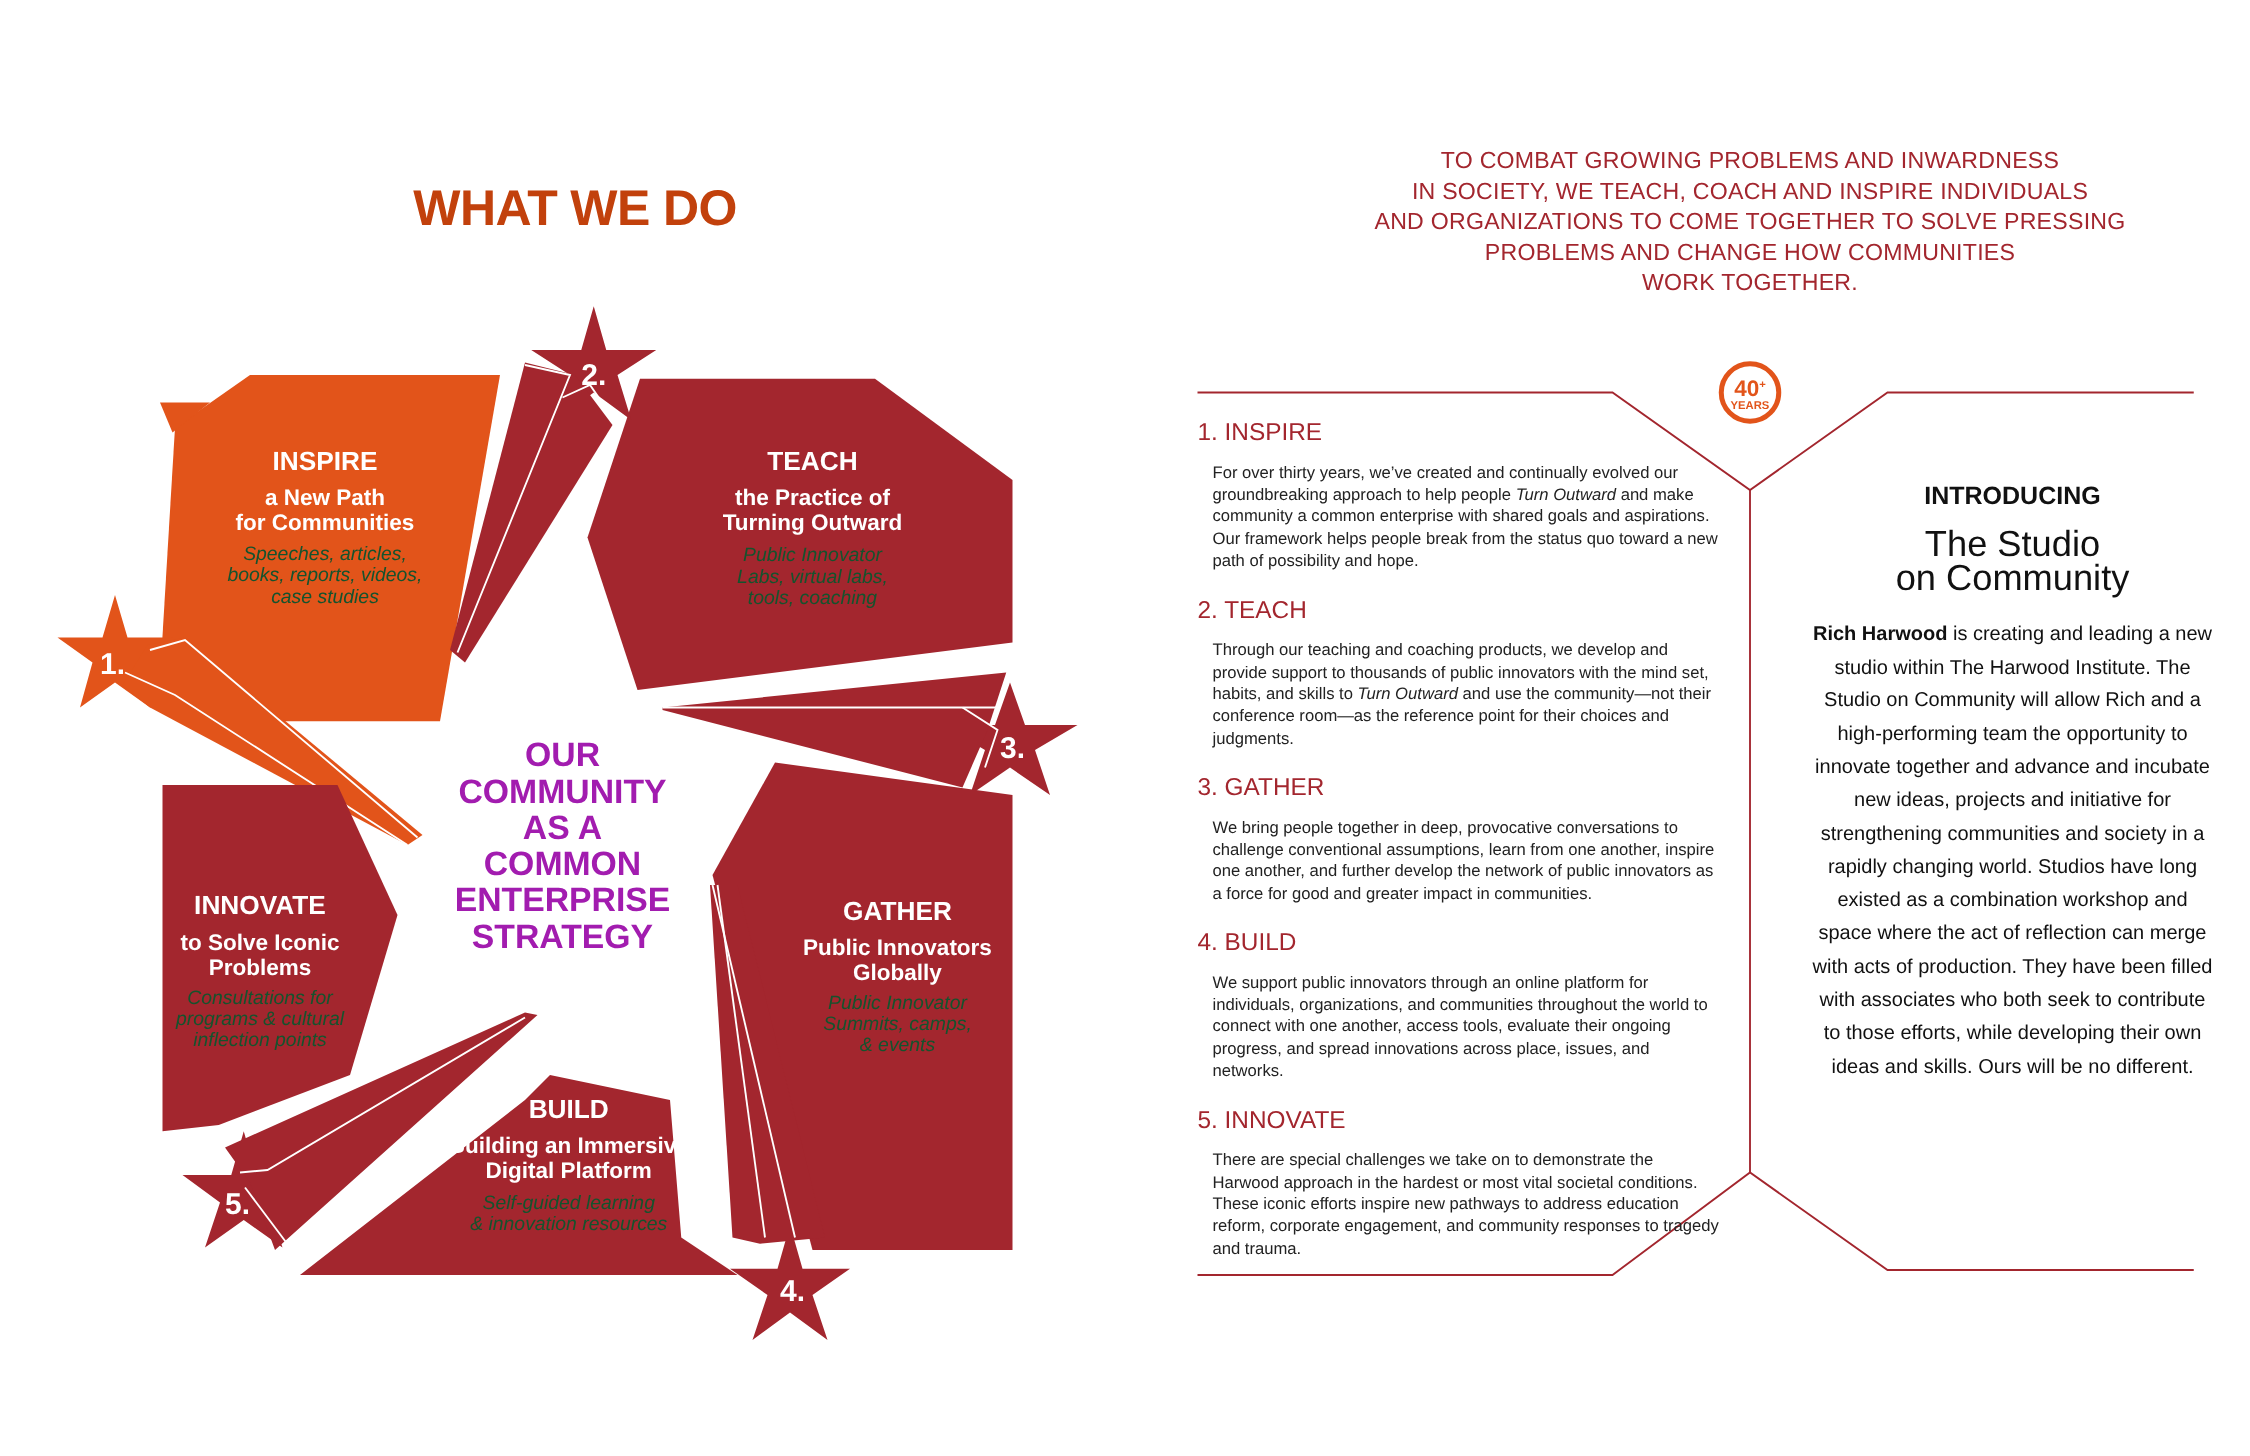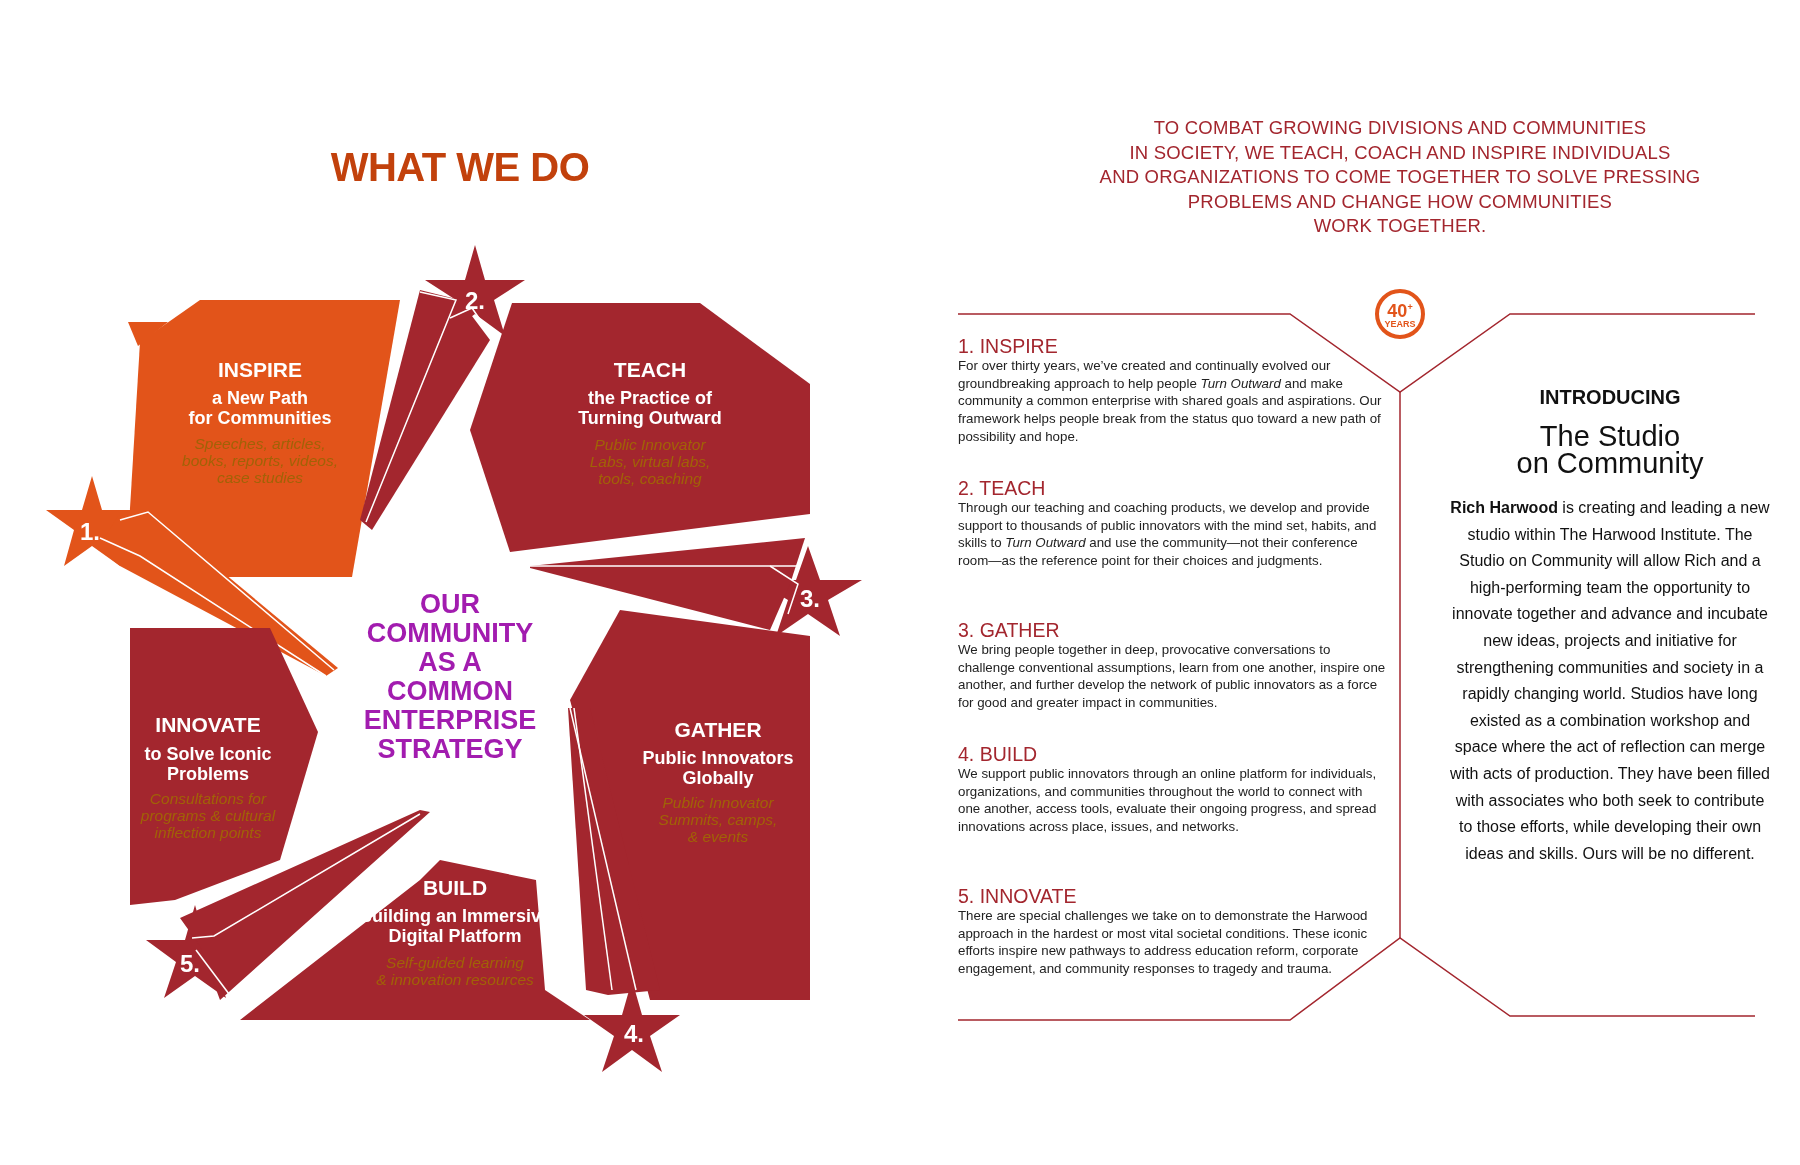--- a/index.html
+++ b/index.html
@@ -3,27 +3,27 @@
 <meta charset="utf-8">
 <style>
   html,body{margin:0;padding:0;background:#ffffff;}
   body{width:1800px;height:1165px;position:relative;overflow:hidden;font-family:"Liberation Sans",sans-serif;}
   .abs{position:absolute;}
   #page-title{left:280px;top:145px;width:360px;text-align:center;color:#c2410c;font-size:40px;font-weight:bold;letter-spacing:-0.5px;}
   #mission{left:1050px;top:116px;width:700px;text-align:center;color:#a3262e;font-size:18.5px;line-height:24.5px;letter-spacing:0.2px;}
   svg#diagram{position:absolute;left:0;top:230px;}
   .seg-title{position:absolute;color:#fff;text-align:center;font-weight:bold;font-size:21px;}
   .seg-sub{position:absolute;color:#fff;text-align:center;font-weight:bold;font-size:18px;line-height:20px;}
-  .seg-desc{position:absolute;color:#a16207;text-align:center;font-style:italic;font-size:15.5px;line-height:17px;}
+  .seg-desc{position:absolute;color:#14532d;text-align:center;font-style:italic;font-size:15.5px;line-height:17px;}
   .num{position:absolute;color:#fff;font-weight:bold;font-size:24px;}
   #center-text{left:330px;top:590px;width:240px;text-align:center;color:#a21caf;font-weight:bold;font-size:27px;line-height:29px;}
   svg#frame{position:absolute;left:0;top:0;pointer-events:none;}
   .sec{position:absolute;left:958px;width:430px;}
   .sec h3{margin:0;color:#a3262e;font-size:19.5px;font-weight:normal;line-height:22px;}
-  .sec p{margin:0;color:#222;font-size:13.3px;line-height:17.7px;}
+  .sec p{margin:12px;color:#222;font-size:13.3px;line-height:17.7px;}
   .sec p i{font-style:italic;}
   #badge{left:1375px;top:289px;width:50px;height:50px;border:4px solid #e2541a;border-radius:50%;color:#e2541a;text-align:center;box-sizing:border-box;}
   #badge .big{font-size:18px;font-weight:bold;line-height:18px;margin-top:5px;display:block;}
   #badge .small{font-size:9px;font-weight:bold;line-height:9px;display:block;}
   #intro{left:1450px;top:386px;width:320px;color:#111;text-align:center;}
   #intro .kicker{font-size:20px;font-weight:bold;margin:0;}
   #intro .title{font-size:29px;line-height:27px;margin:14px 0 18px 0;font-weight:normal;}
   #intro .body{font-size:16px;line-height:26.6px;margin:0;}
 </style>
 </head>
@@ -133,21 +133,21 @@
 <div id="center-text" class="abs">
   <div>OUR</div>
   <div>COMMUNITY</div>
   <div>AS A</div>
   <div>COMMON</div>
   <div>ENTERPRISE</div>
   <div>STRATEGY</div>
 </div>
 
 <div id="mission" class="abs">
-  <div>TO COMBAT GROWING DIVISIONS AND COMMUNITIES</div>
+  <div>TO COMBAT GROWING PROBLEMS AND INWARDNESS</div>
   <div>IN SOCIETY, WE TEACH, COACH AND INSPIRE INDIVIDUALS</div>
   <div>AND ORGANIZATIONS TO COME TOGETHER TO SOLVE PRESSING</div>
   <div>PROBLEMS AND CHANGE HOW COMMUNITIES</div>
   <div>WORK TOGETHER.</div>
 </div>
 
 <svg id="frame" width="1800" height="1165">
   <polyline points="958,314 1290,314 1400,392 1510,314 1755,314" fill="none" stroke="#a3262e" stroke-width="1.5"></polyline>
   <line x1="1400" y1="392" x2="1400" y2="938" stroke="#a3262e" stroke-width="1.5"></line>
   <polyline points="958,1020 1290,1020 1400,938 1510,1016 1755,1016" fill="none" stroke="#a3262e" stroke-width="1.5"></polyline>

